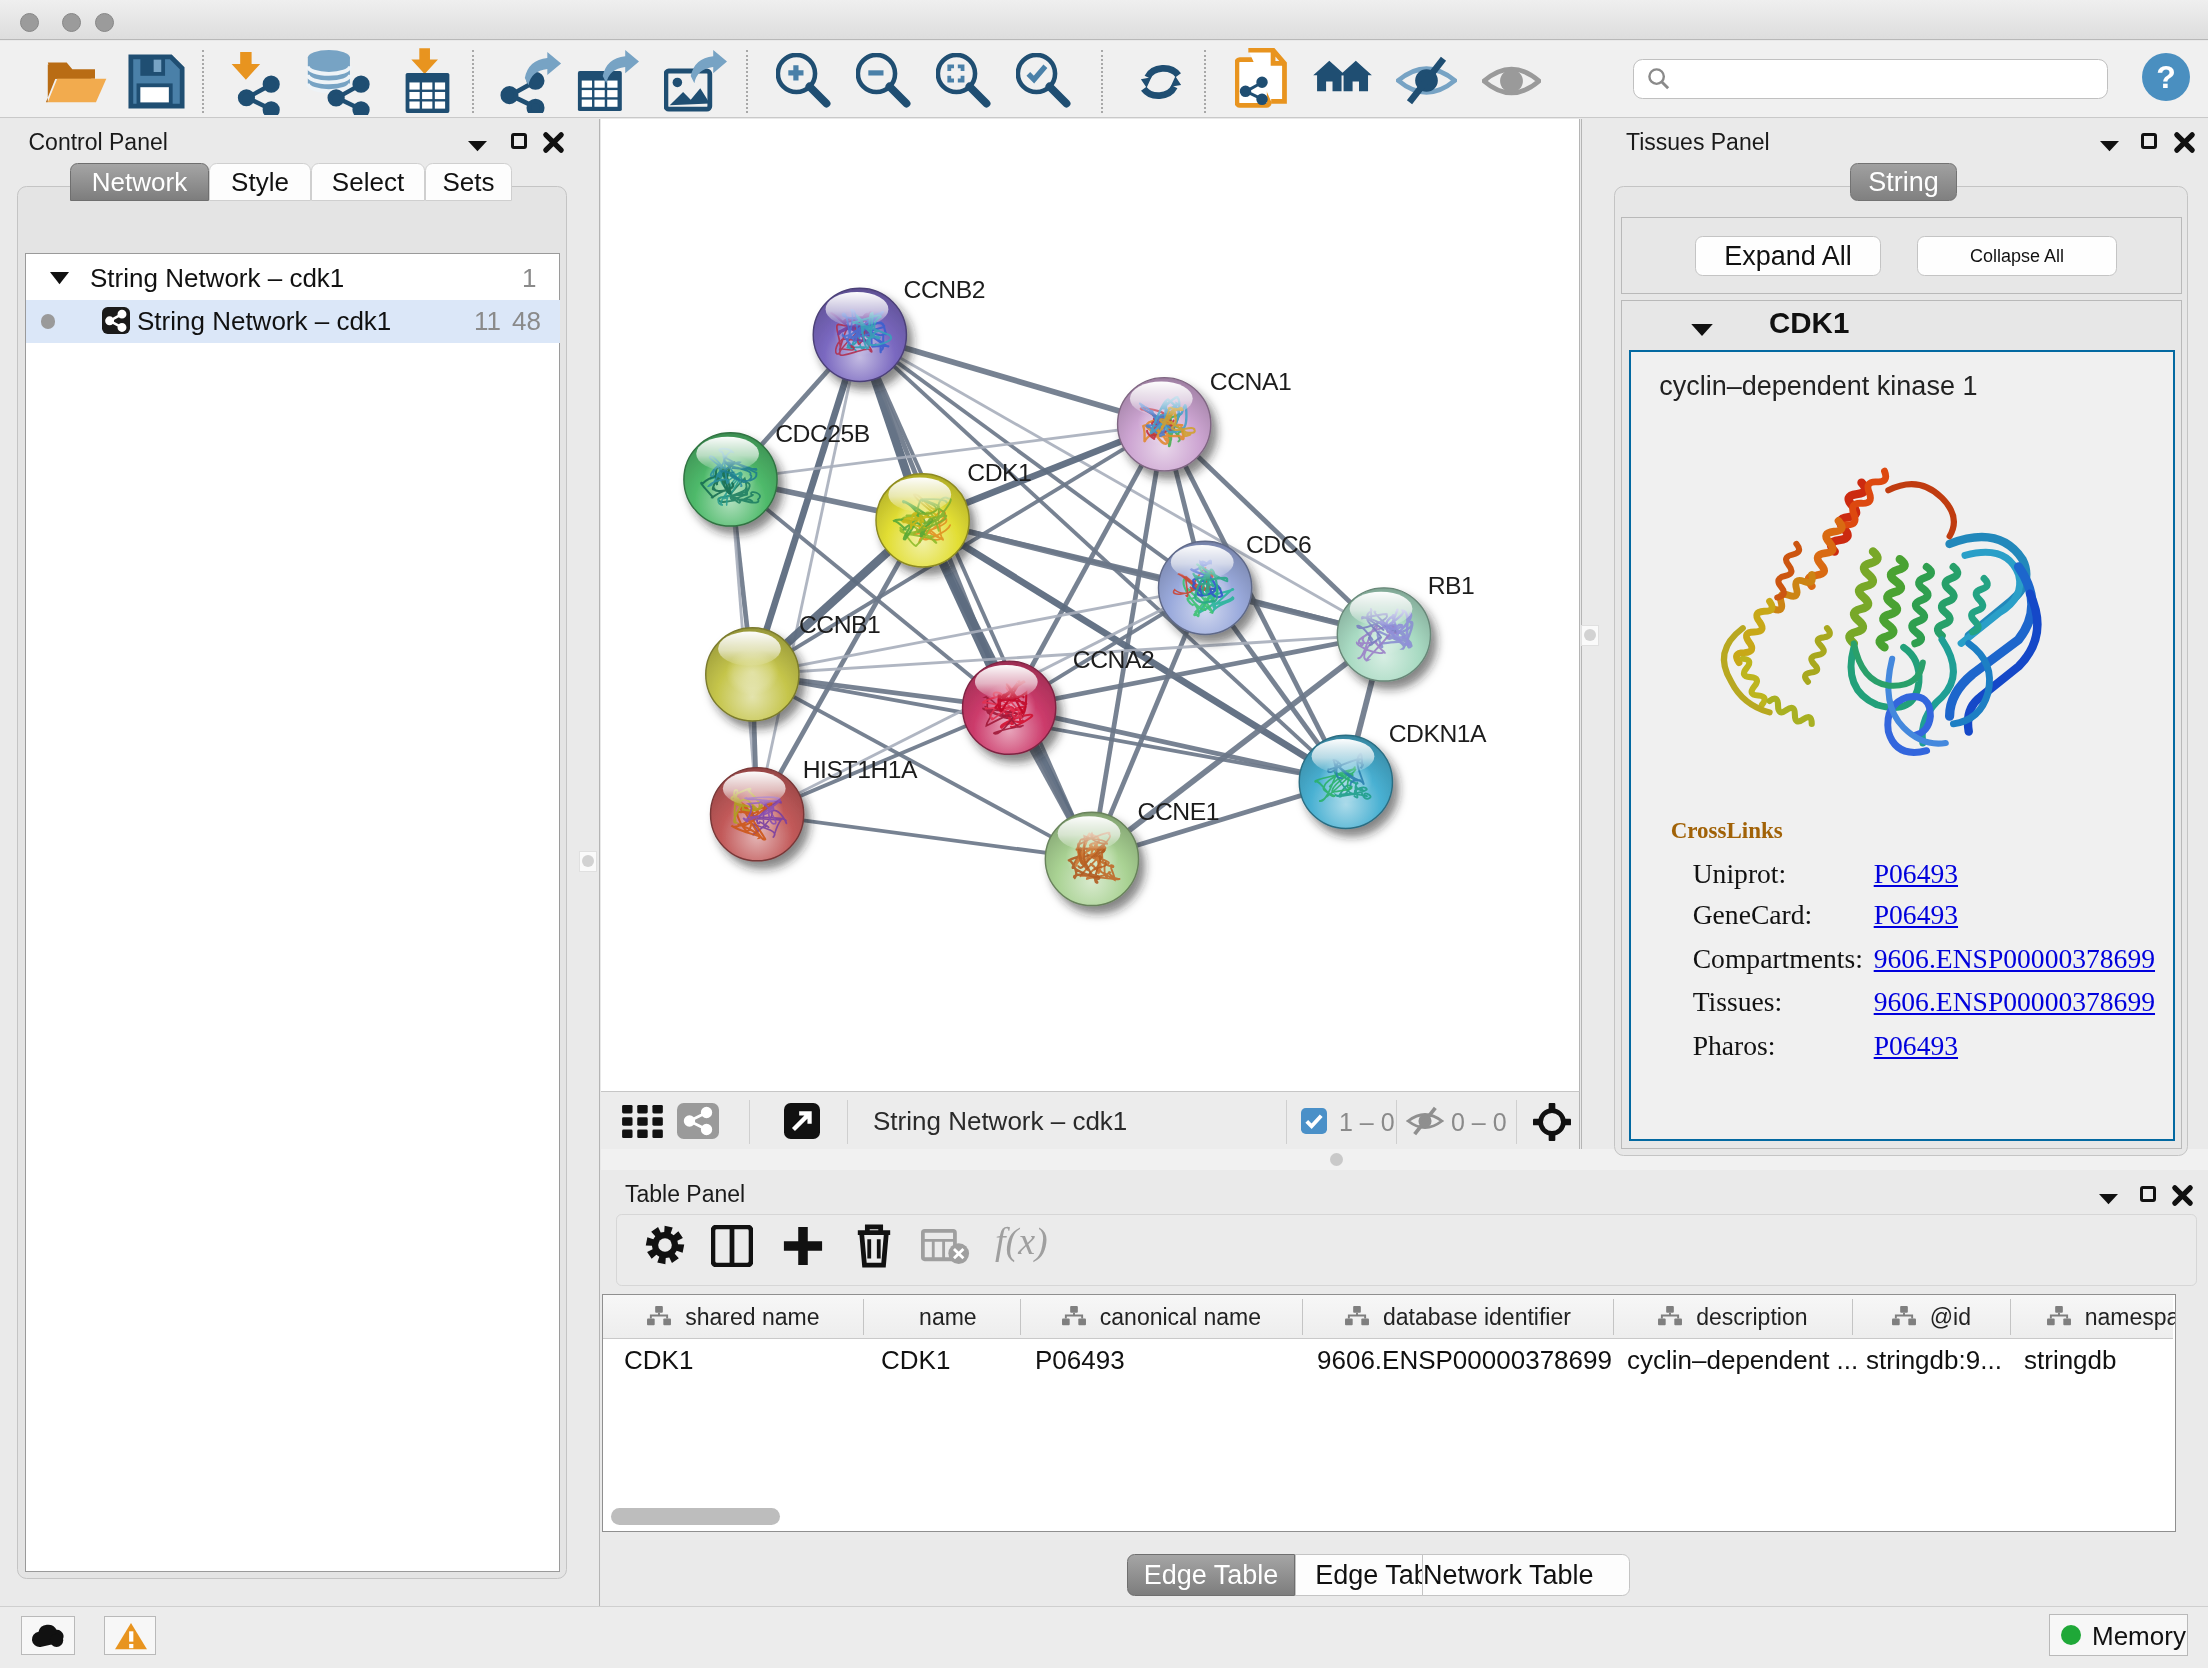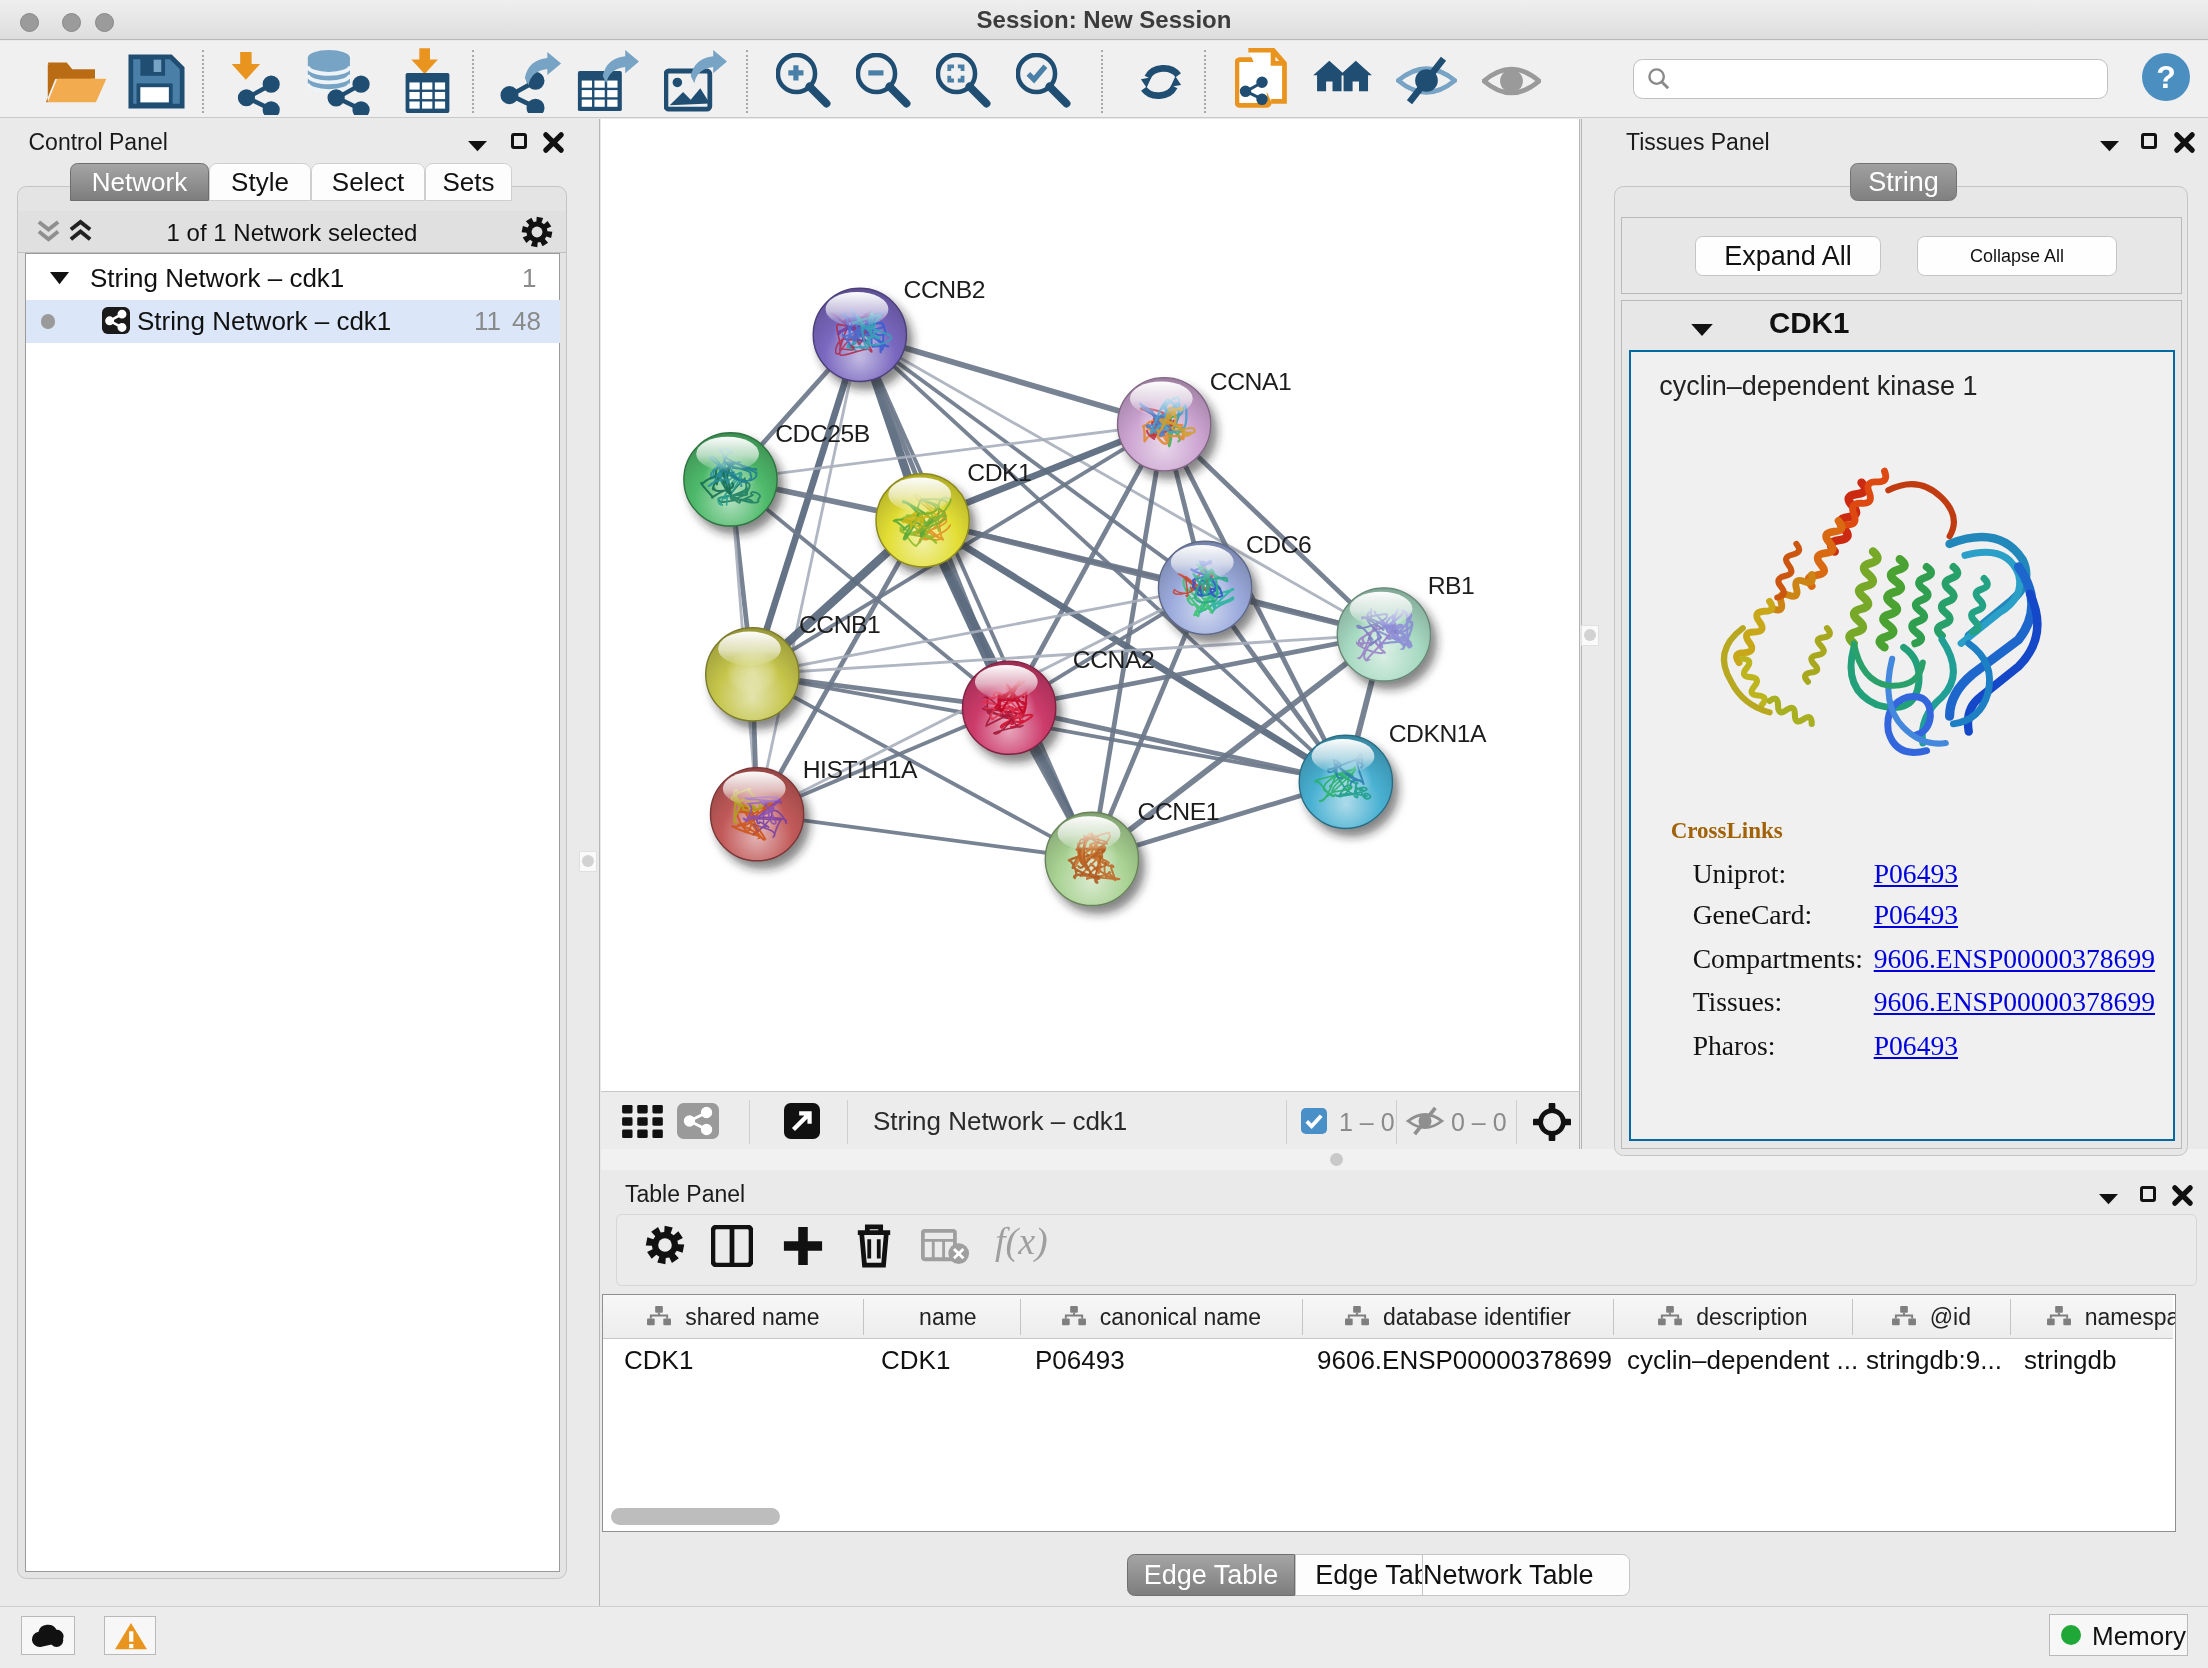--- a/index.html
+++ b/index.html
@@ -1,21 +1,20 @@
 <!DOCTYPE html>
 <html style="font-size:15px"><head><meta charset="utf-8"><style>
 * { margin:0; padding:0; box-sizing:border-box; }
 body { width:2208px; height:1668px; font-family:"Liberation Sans", sans-serif; background:#e9e9e9; position:relative; overflow:hidden; }
 .abs { position:absolute; }
 </style></head><body>
 <div class="abs" style="left:0;top:0;width:2208px;height:40px;background:linear-gradient(#efefef,#dddddd);border-bottom:1px solid #b8b8b8">
 <div class="abs" style="left:20px;top:13.3px;width:19px;height:19px;border-radius:50%;background:#9b9b9b;border:1px solid #878787"></div>
 <div class="abs" style="left:62px;top:13.3px;width:19px;height:19px;border-radius:50%;background:#9b9b9b;border:1px solid #878787"></div>
 <div class="abs" style="left:95px;top:13.3px;width:19px;height:19px;border-radius:50%;background:#9b9b9b;border:1px solid #878787"></div>
-<div class="abs" style="left:0;right:0;top:5.7px;text-align:center;font-size:24px;font-weight:bold;color:#3c3c3c">Session: New Session</div>
 </div>
 <div class="abs" style="left:0;top:41px;width:2208px;height:77px;background:#f0f0f0;border-bottom:1px solid #c9c9c9">
 <div style="position:absolute;left:202px;top:8.6px;height:63px;border-left:2.9px dotted #a8a8a8"></div>
     <div style="position:absolute;left:472px;top:8.6px;height:63px;border-left:2.9px dotted #a8a8a8"></div>
     <div style="position:absolute;left:746px;top:8.6px;height:63px;border-left:2.9px dotted #a8a8a8"></div>
     <div style="position:absolute;left:1101px;top:8.6px;height:63px;border-left:2.9px dotted #a8a8a8"></div>
     <div style="position:absolute;left:1204px;top:8.6px;height:63px;border-left:2.9px dotted #a8a8a8"></div>
     <svg style="position:absolute;left:44px;top:12.4px" width="68" height="57" viewBox="0 0 72 60">
       <path d="M4 10 h20 l6 7 h24 v10 h-44 z" fill="#b96c14"></path>
       <path d="M4 52 V12 h18 l6 7 h22 v8 h-38 l-10 25" fill="#b96c14"></path>
@@ -157,33 +156,20 @@
     </svg>
     <div style="position:absolute;left:511px;top:14.3px;width:16px;height:16px;border:3.3px solid #111;border-radius:2.9px"></div>
     <svg style="position:absolute;left:542px;top:12.4px" width="23" height="23" viewBox="0 0 24 24">
       <path d="M4 4 L20 20 M20 4 L4 20" stroke="#111" stroke-width="5.5" stroke-linecap="round"></path>
     </svg>
 <div class="abs" style="left:70px;top:44px;width:139px;height:38px;background:linear-gradient(#a5a5a5,#7d7d7d);color:#fff;border:1px solid #6f6f6f;border-radius:7.6px 7.6px 0 0;font-size:26px;text-align:center;line-height:36px;z-index:5">Network</div>
 <div class="abs" style="left:209px;top:44px;width:102px;height:38px;background:#fdfdfd;color:#111;border:1px solid #cfcfcf;border-radius:7.6px 7.6px 0 0;font-size:26px;text-align:center;line-height:36px;z-index:5">Style</div>
 <div class="abs" style="left:311px;top:44px;width:114px;height:38px;background:#fdfdfd;color:#111;border:1px solid #cfcfcf;border-radius:7.6px 7.6px 0 0;font-size:26px;text-align:center;line-height:36px;z-index:5">Select</div>
 <div class="abs" style="left:425px;top:44px;width:87px;height:38px;background:#fdfdfd;color:#111;border:1px solid #cfcfcf;border-radius:7.6px 7.6px 0 0;font-size:26px;text-align:center;line-height:36px;z-index:5">Sets</div>
 <div class="abs" style="left:17px;top:67px;width:550px;height:1393px;background:#e4e4e4;border:1px solid #c4c4c4;border-radius:9.5px"></div>
-<div class="abs" style="left:18px;top:92px;width:548px;height:42px;background:#e0e0e0;border-bottom:1px solid #c0c0c0">
-<svg style="position:absolute;left:17px;top:7.6px" width="27" height="25" viewBox="0 0 28 26">
-        <path d="M4 3 l10 8 10 -8 M4 13 l10 8 10 -8" stroke="#8f8f8f" stroke-width="4" fill="none"></path>
-      </svg>
-<svg style="position:absolute;left:49px;top:7.6px" width="27" height="25" viewBox="0 0 28 26">
-        <path d="M4 11 l10 -8 10 8 M4 21 l10 -8 10 8" stroke="#222" stroke-width="4" fill="none"></path>
-      </svg>
-<div class="abs" style="left:0;width:548px;top:7.6px;text-align:center;font-size:24px;color:#111">1 of 1 Network selected</div>
-<div class="abs" style="left:503px;top:4.8px"><svg width="32" height="32" viewBox="0 0 34 34">
-          <path d="M16.7 0.7 L23.5 2.0 L21.8 7.0 L24.4 8.7 L28.3 5.2 L32.2 11.1 L27.5 13.4 L28.1 16.3 L33.3 16.7 L32.0 23.5 L27.0 21.8 L25.3 24.4 L28.8 28.3 L22.9 32.2 L20.6 27.5 L17.7 28.1 L17.3 33.3 L10.5 32.0 L12.2 27.0 L9.6 25.3 L5.7 28.8 L1.8 22.9 L6.5 20.6 L5.9 17.7 L0.7 17.3 L2.0 10.5 L7.0 12.2 L8.7 9.6 L5.2 5.7 L11.1 1.8 L13.4 6.5 L16.3 5.9 Z" fill="#111"></path>
-          <circle cx="17.0" cy="17.0" r="5.78" fill="#e0e0e0"></circle>
-        </svg></div>
-    </div>
 <div class="abs" style="left:25px;top:134px;width:535px;height:1319px;background:#fff;border:1px solid #9a9a9a">
 <div class="abs" style="left:0;top:3.8px;width:534px;height:42px">
 <svg style="position:absolute;left:23px;top:13.3px" width="21" height="14.3" viewBox="0 0 22 15">
           <path d="M1 1 h20 l-10 13 z" fill="#111"></path>
         </svg>
 <div class="abs" style="left:64px;top:4.8px;font-size:26px;color:#111">String Network – cdk1</div>
 <div class="abs" style="left:496px;top:4.8px;font-size:26px;color:#8a8a8a">1</div>
 </div>
 <div class="abs" style="left:0;top:46px;width:534px;height:43px;background:#dbe7f8">
 <div class="abs" style="left:15px;top:14.3px;width:14.3px;height:14.3px;border-radius:50%;background:#9a9a9a"></div>

